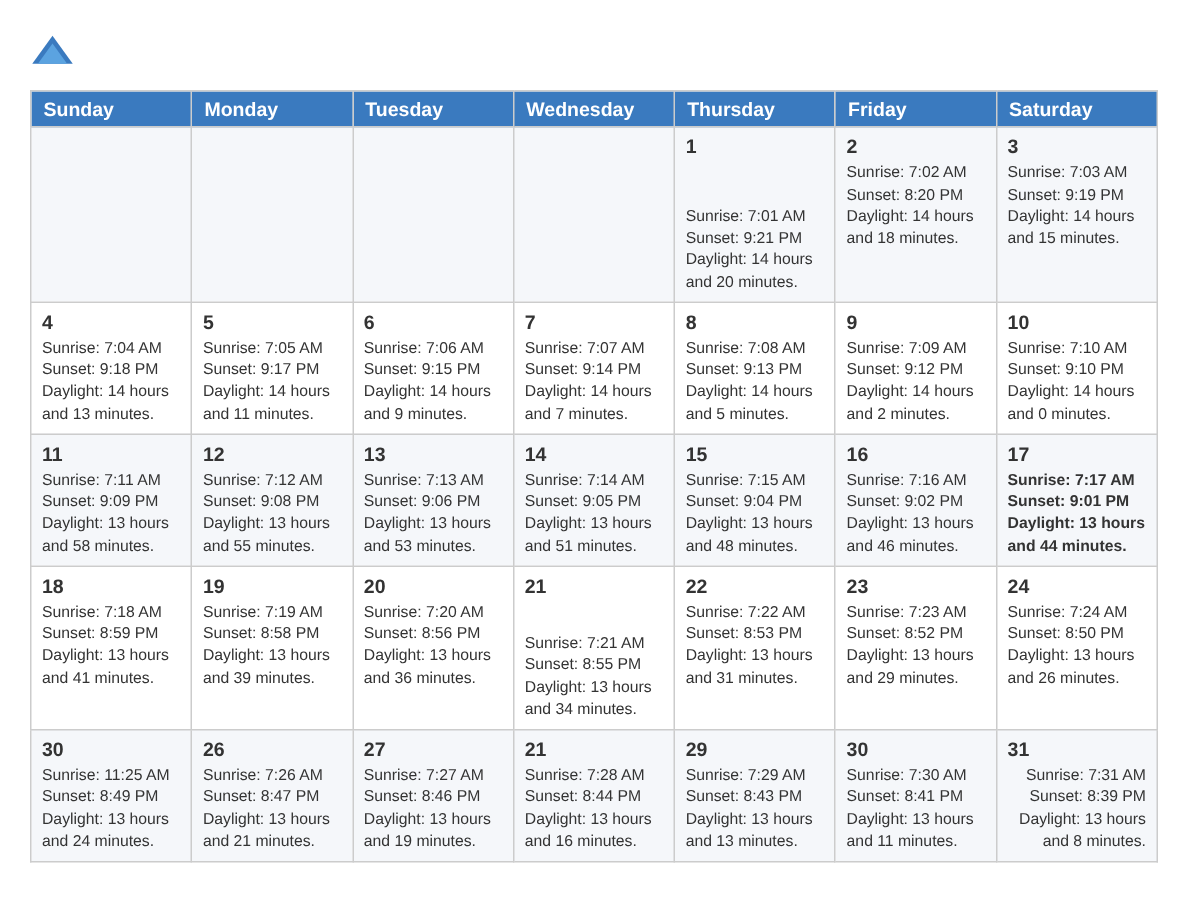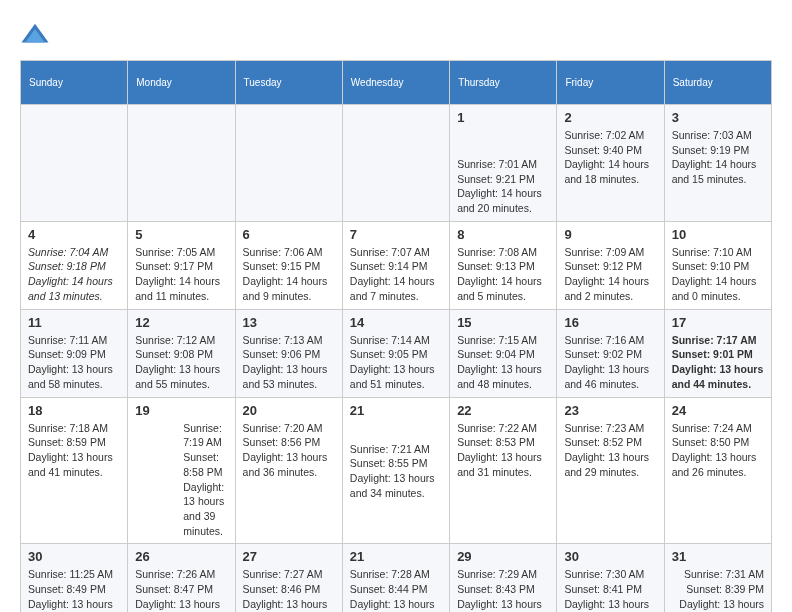--- a/index.html
+++ b/index.html
@@ -48,23 +48,23 @@
     }
     table {
       width: 100%;
       border-collapse: collapse;
       table-layout: fixed;
     }
     thead th {
       background-color: #3a7abf;
       color: white;
       text-align: left;
-      padding: 16px 8px;
-      font-size: 10px;
-      font-weight: normal;
+      padding: 4px 8px;
+      font-size: 13px;
+      font-weight: bold;
       border: 1px solid #ccc;
     }
     tbody td {
       vertical-align: top;
       border: 1px solid #ccc;
       padding: 5px 7px;
       font-size: 11px;
       color: #333;
       height: 88px;
     }
@@ -131,36 +131,36 @@
         <td>
           <span class="day-number">1</span>
           <div class="day-info" style="white-space: pre-line; margin-top: 32px;">Sunrise: 7:01 AM
 Sunset: 9:21 PM
 Daylight: 14 hours
 and 20 minutes.</div>
         </td>
         <td>
           <span class="day-number">2</span>
           <div class="day-info" style="white-space: pre-line;">Sunrise: 7:02 AM
-Sunset: 9:40 PM
+Sunset: 8:20 PM
 Daylight: 14 hours
 and 18 minutes.</div>
         </td>
         <td>
           <span class="day-number">3</span>
           <div class="day-info" style="white-space: pre-line;">Sunrise: 7:03 AM
 Sunset: 9:19 PM
 Daylight: 14 hours
 and 15 minutes.</div>
         </td>
       </tr>
       <tr>
         <td>
           <span class="day-number">4</span>
-          <div class="day-info" style="white-space: pre-line; font-style: italic;">Sunrise: 7:04 AM
+          <div class="day-info" style="white-space: pre-line;">Sunrise: 7:04 AM
 Sunset: 9:18 PM
 Daylight: 14 hours
 and 13 minutes.</div>
         </td>
         <td>
           <span class="day-number">5</span>
           <div class="day-info" style="white-space: pre-line;">Sunrise: 7:05 AM
 Sunset: 9:17 PM
 Daylight: 14 hours
 and 11 minutes.</div>
@@ -255,21 +255,21 @@
       <tr>
         <td>
           <span class="day-number">18</span>
           <div class="day-info" style="white-space: pre-line;">Sunrise: 7:18 AM
 Sunset: 8:59 PM
 Daylight: 13 hours
 and 41 minutes.</div>
         </td>
         <td>
           <span class="day-number">19</span>
-          <div class="day-info" style="white-space: pre-line; margin-left: 48px;">Sunrise: 7:19 AM
+          <div class="day-info" style="white-space: pre-line;">Sunrise: 7:19 AM
 Sunset: 8:58 PM
 Daylight: 13 hours
 and 39 minutes.</div>
         </td>
         <td>
           <span class="day-number">20</span>
           <div class="day-info" style="white-space: pre-line;">Sunrise: 7:20 AM
 Sunset: 8:56 PM
 Daylight: 13 hours
 and 36 minutes.</div>

